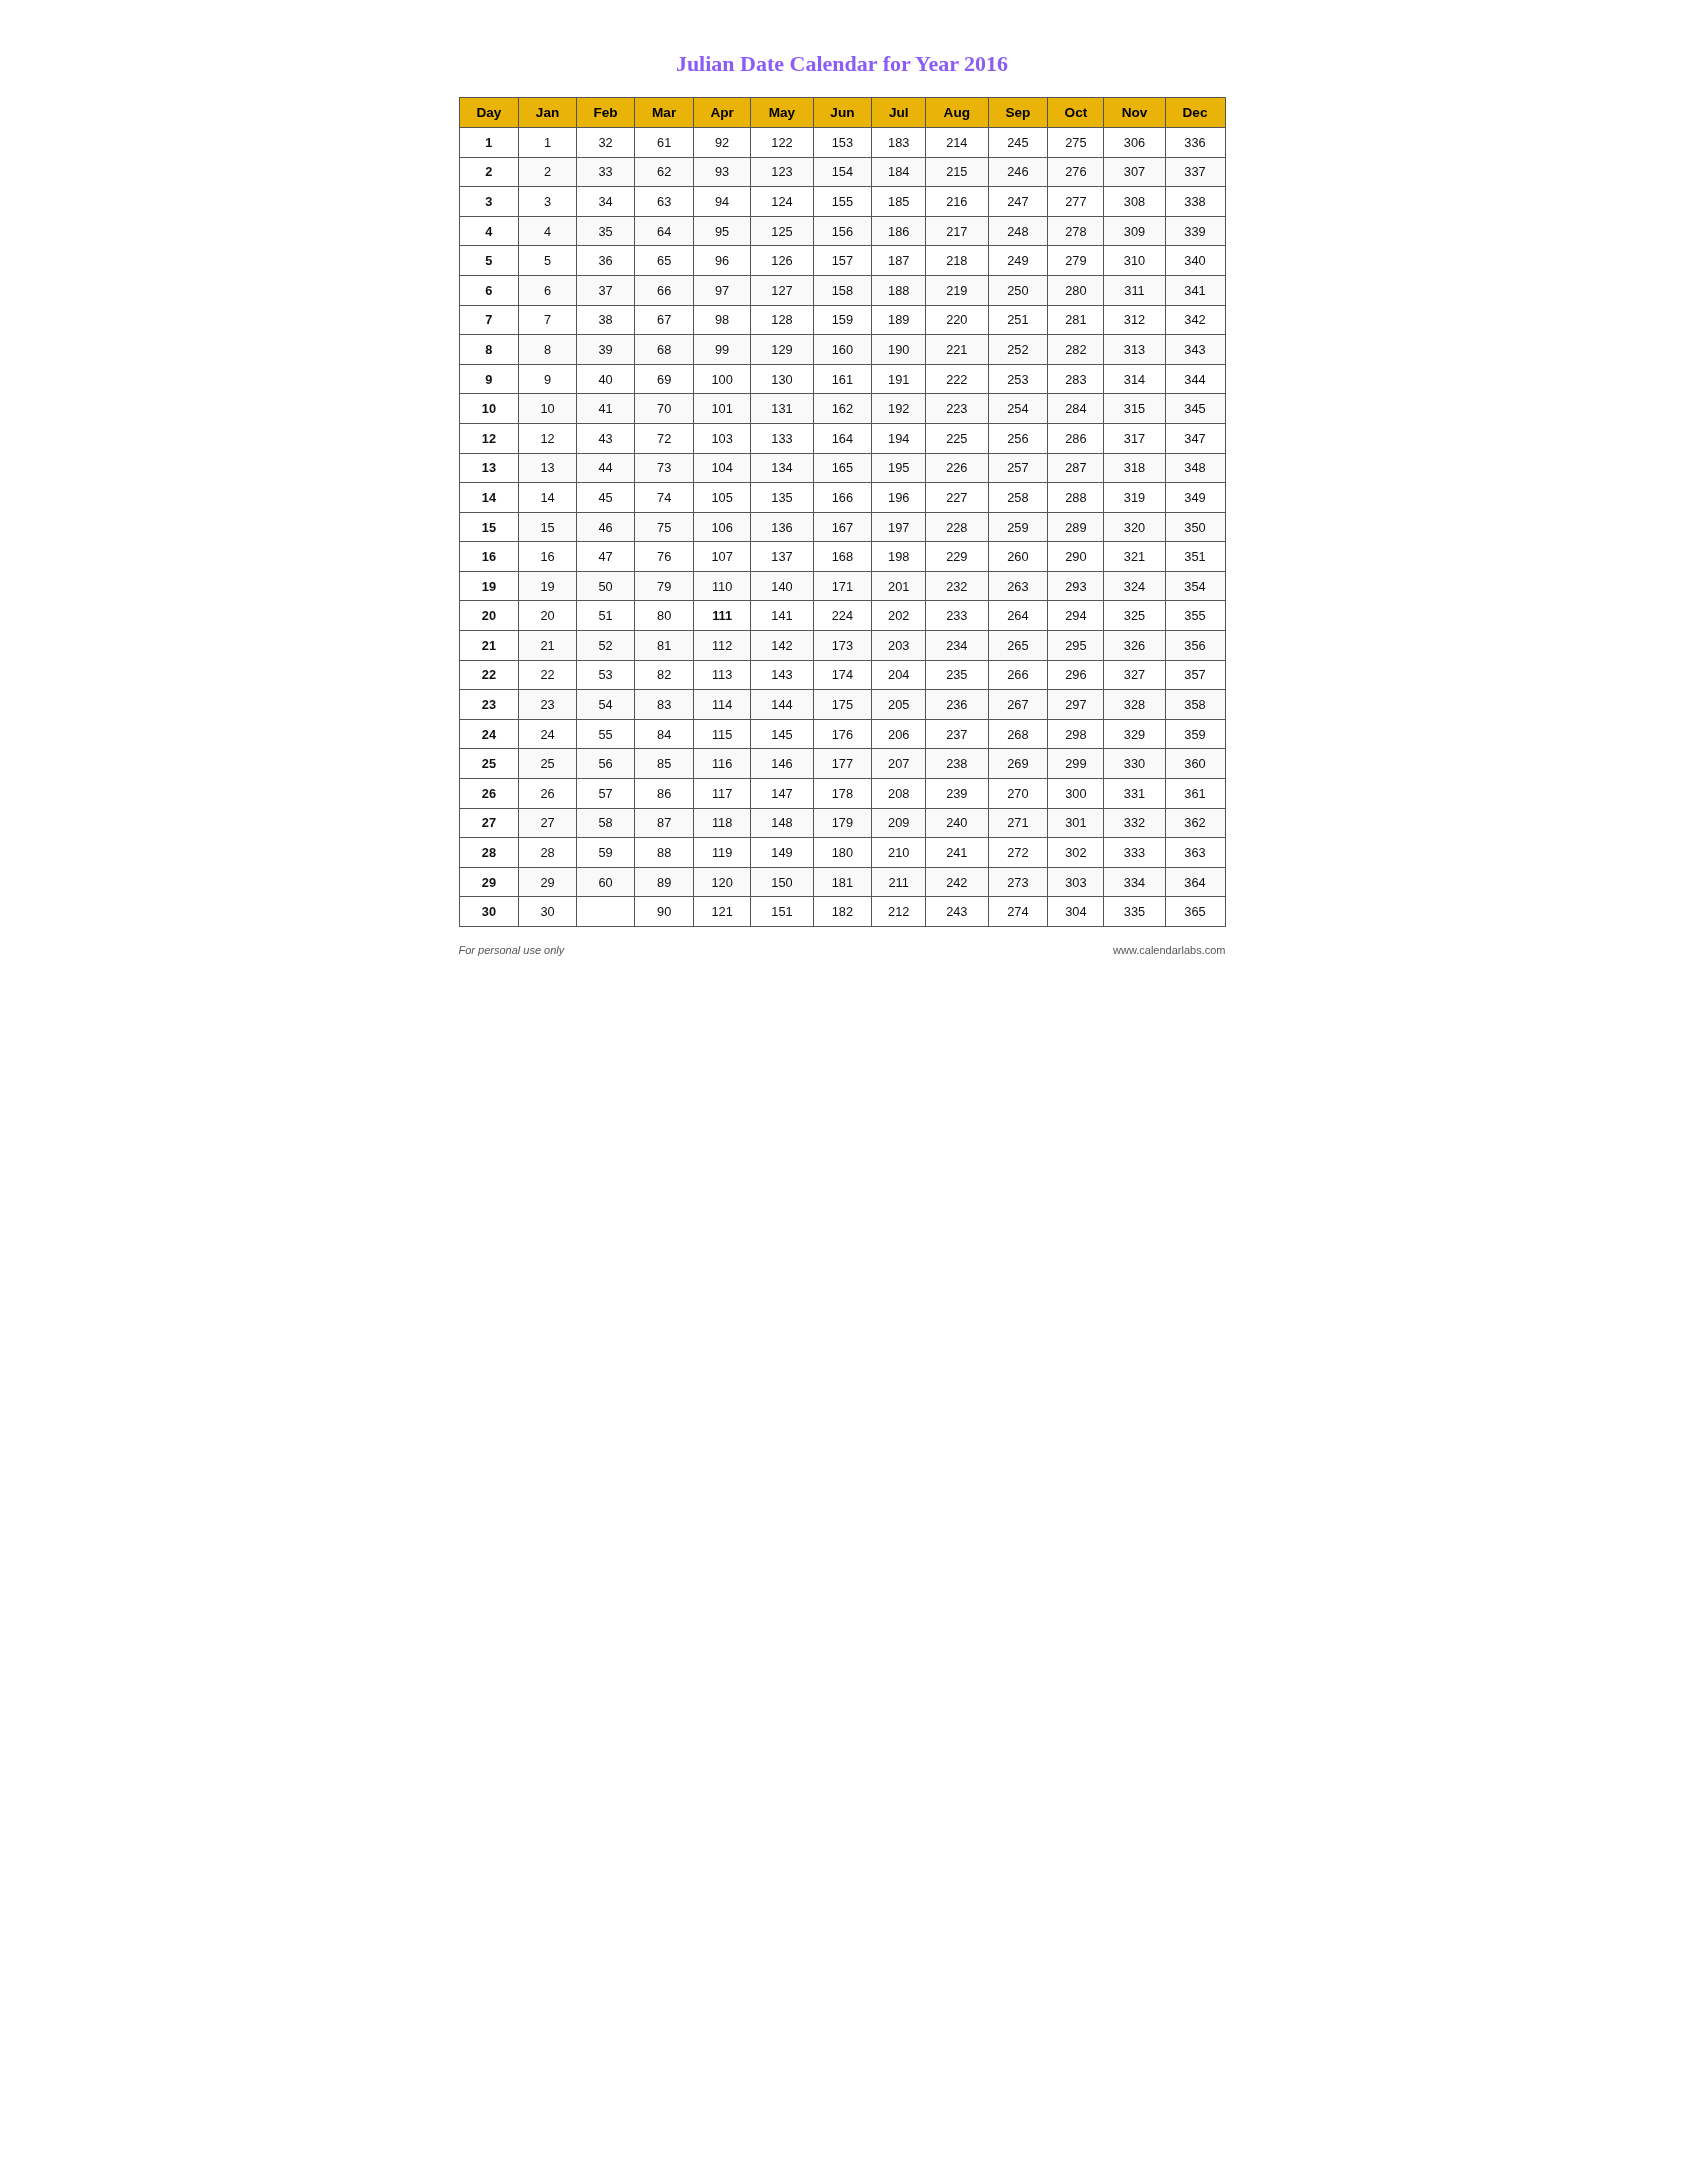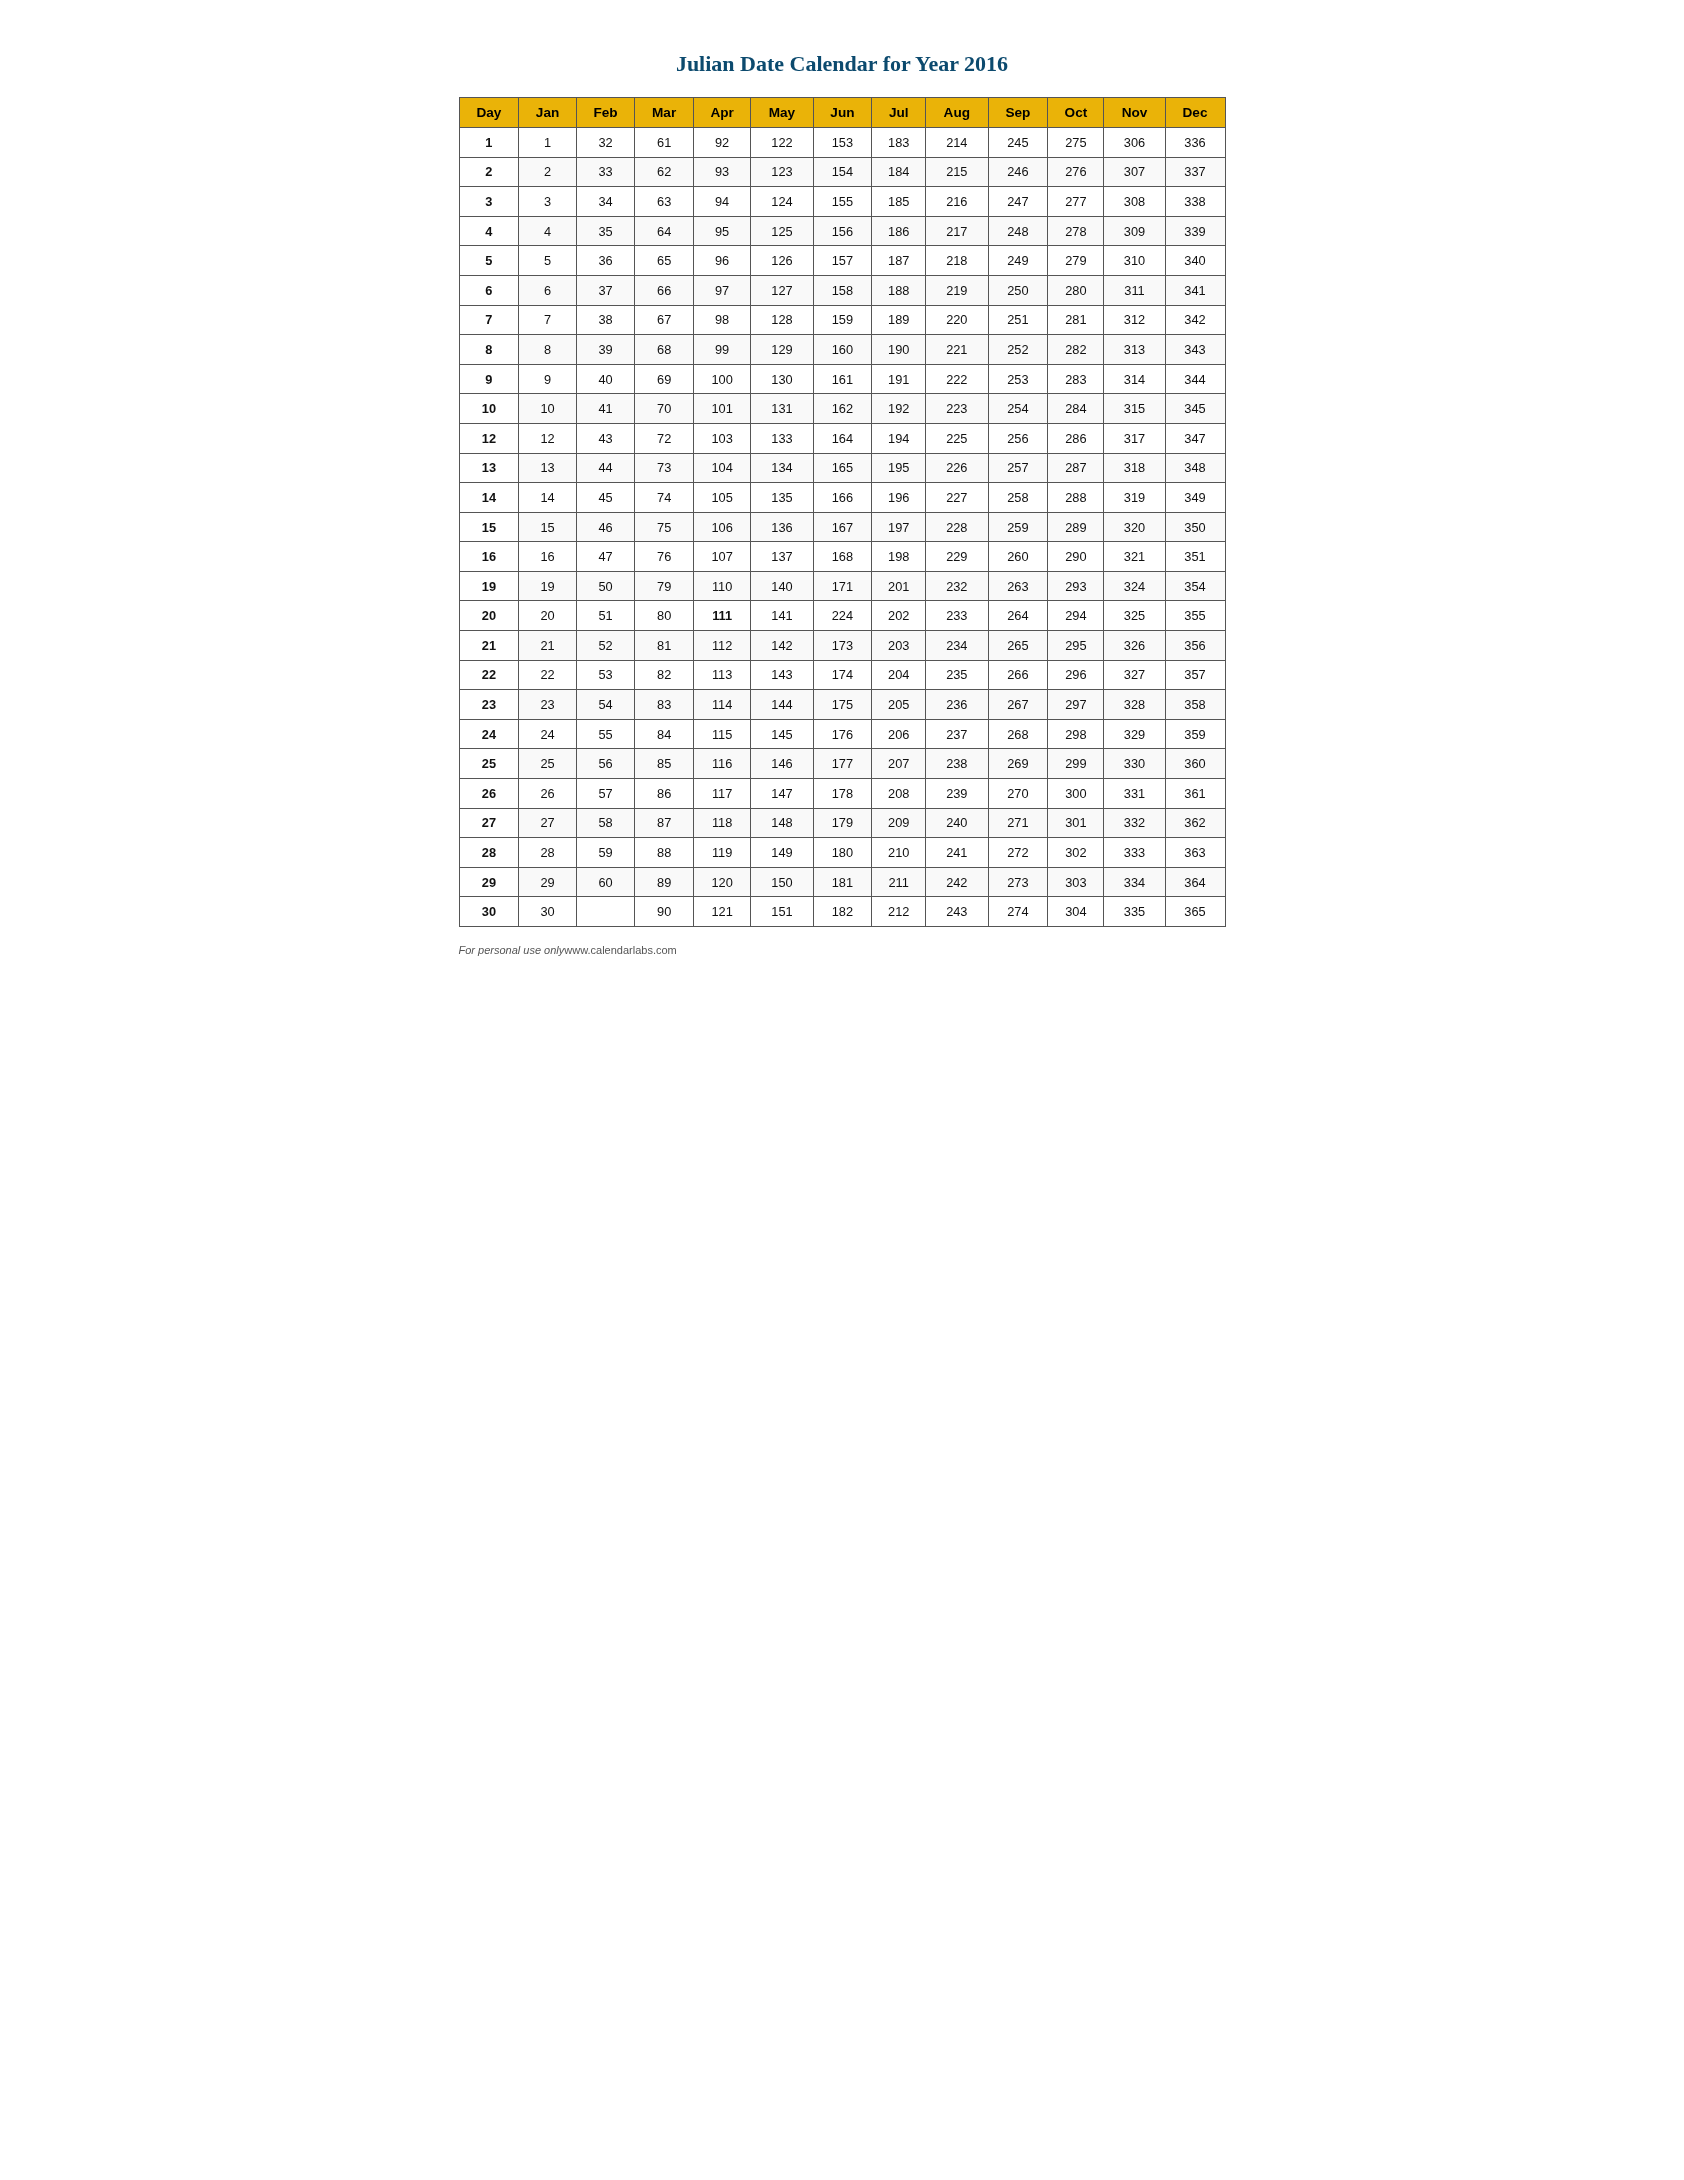--- a/index.html
+++ b/index.html
@@ -22,21 +22,21 @@
       width: 100%;
       max-width: 767px;
     }
 
     .page-title {
       text-align: center;
       font-size: 22px;
       font-weight: bold;
       font-family: Georgia, serif;
       margin-bottom: 20.4px;
-      color: #0c4a6e;
+      color: #8b5cf6;
     }
 
     .calendar-table {
       width: 100%;
       border-collapse: collapse;
       font-size: 12.8px;
     }
 
     .calendar-table th {
       background: #eab308;
@@ -74,20 +74,21 @@
       background: #ffffff !important;
     }
 
     .highlighted {
       color: #cc6600;
       font-weight: bold;
     }
 
     .footer {
       display: flex;
+      justify-content: space-between;
       margin-top: 17px;
       font-size: 11px;
       color: #555;
       font-style: italic;
     }
 
     .footer-right {
       font-style: normal;
       color: #555;
     }

